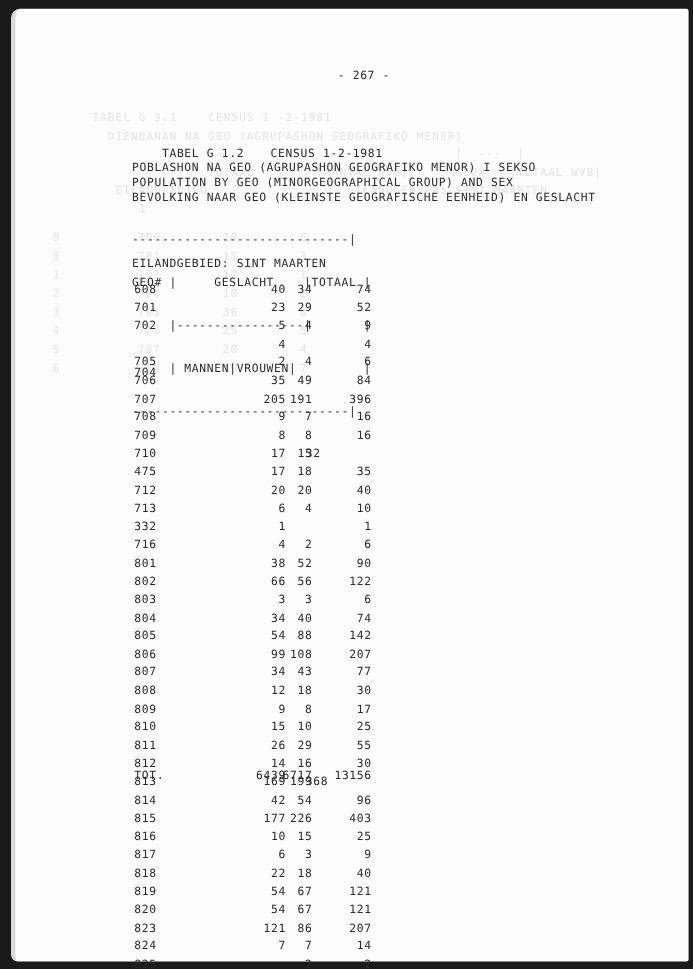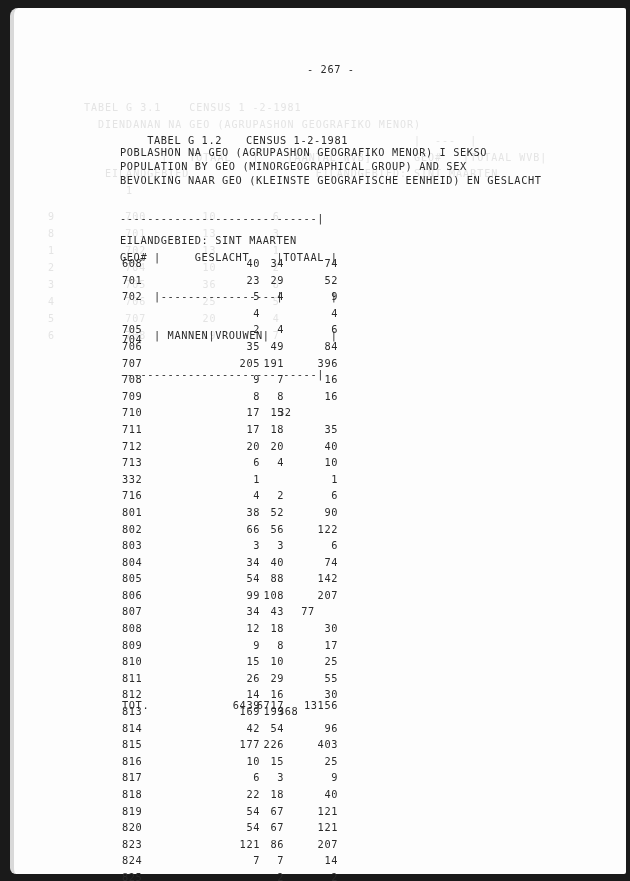--- a/index.html
+++ b/index.html
@@ -125,21 +125,21 @@
         <span style="left:104px;width:60px;text-align:right;">8</span>
         <span style="left:158px;width:60px;text-align:right;">16</span>
       </div>
       <div class="row">
         <span class="c-geo" style="left:2px;">710</span>
         <span style="left:80px;width:60px;text-align:right;">17</span>
         <span style="left:104px;width:60px;text-align:right;">15</span>
         <span style="left:158px;width:60px;">32</span>
       </div>
       <div class="row">
-        <span class="c-geo" style="left:2px;">711</span>
+        <span class="c-geo" style="left:2px;">475</span>
         <span style="left:80px;width:60px;text-align:right;">17</span>
         <span style="left:104px;width:60px;text-align:right;">18</span>
         <span style="left:158px;width:60px;text-align:right;">35</span>
       </div>
       <div class="row">
         <span class="c-geo" style="left:2px;">712</span>
         <span style="left:80px;width:60px;text-align:right;">20</span>
         <span style="left:104px;width:60px;text-align:right;">20</span>
         <span style="left:158px;width:60px;text-align:right;">40</span>
       </div>
@@ -194,21 +194,21 @@
       <div class="row">
         <span class="c-geo" style="left:2px;">806</span>
         <span style="left:80px;width:60px;text-align:right;">99</span>
         <span style="left:104px;width:60px;text-align:right;">108</span>
         <span style="left:158px;width:60px;text-align:right;">207</span>
       </div>
       <div class="row">
         <span class="c-geo" style="left:2px;">807</span>
         <span style="left:80px;width:60px;text-align:right;">34</span>
         <span style="left:104px;width:60px;text-align:right;">43</span>
-        <span style="left:158px;width:60px;text-align:center;">77</span>
+        <span style="left:158px;width:60px;text-align:right;">77</span>
       </div>
       <div class="row">
         <span class="c-geo" style="left:2px;">808</span>
         <span style="left:80px;width:60px;text-align:right;">12</span>
         <span style="left:104px;width:60px;text-align:right;">18</span>
         <span style="left:158px;width:60px;text-align:right;">30</span>
       </div>
       <div class="row">
         <span class="c-geo" style="left:2px;">809</span>
         <span style="left:80px;width:60px;text-align:right;">9</span>

